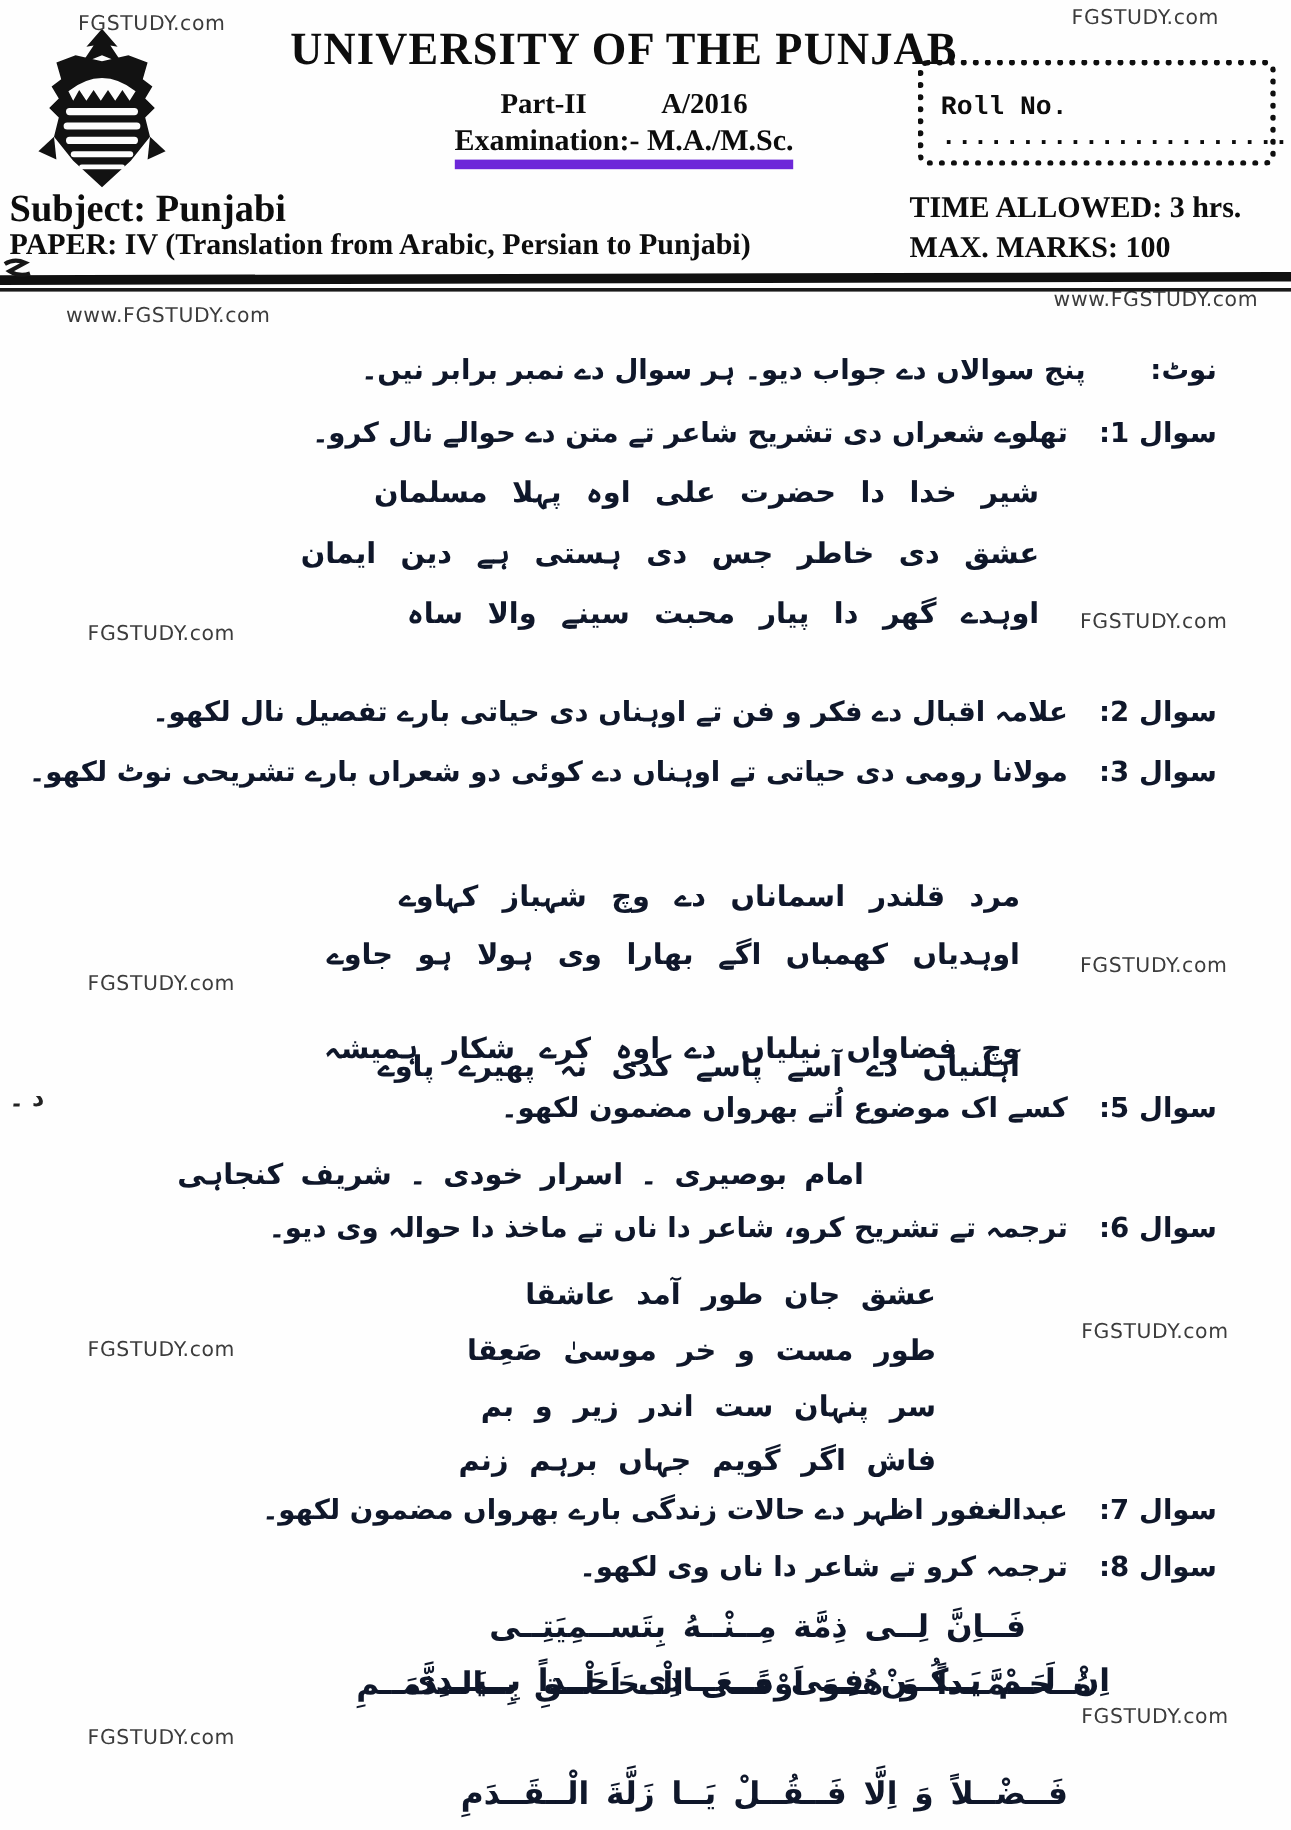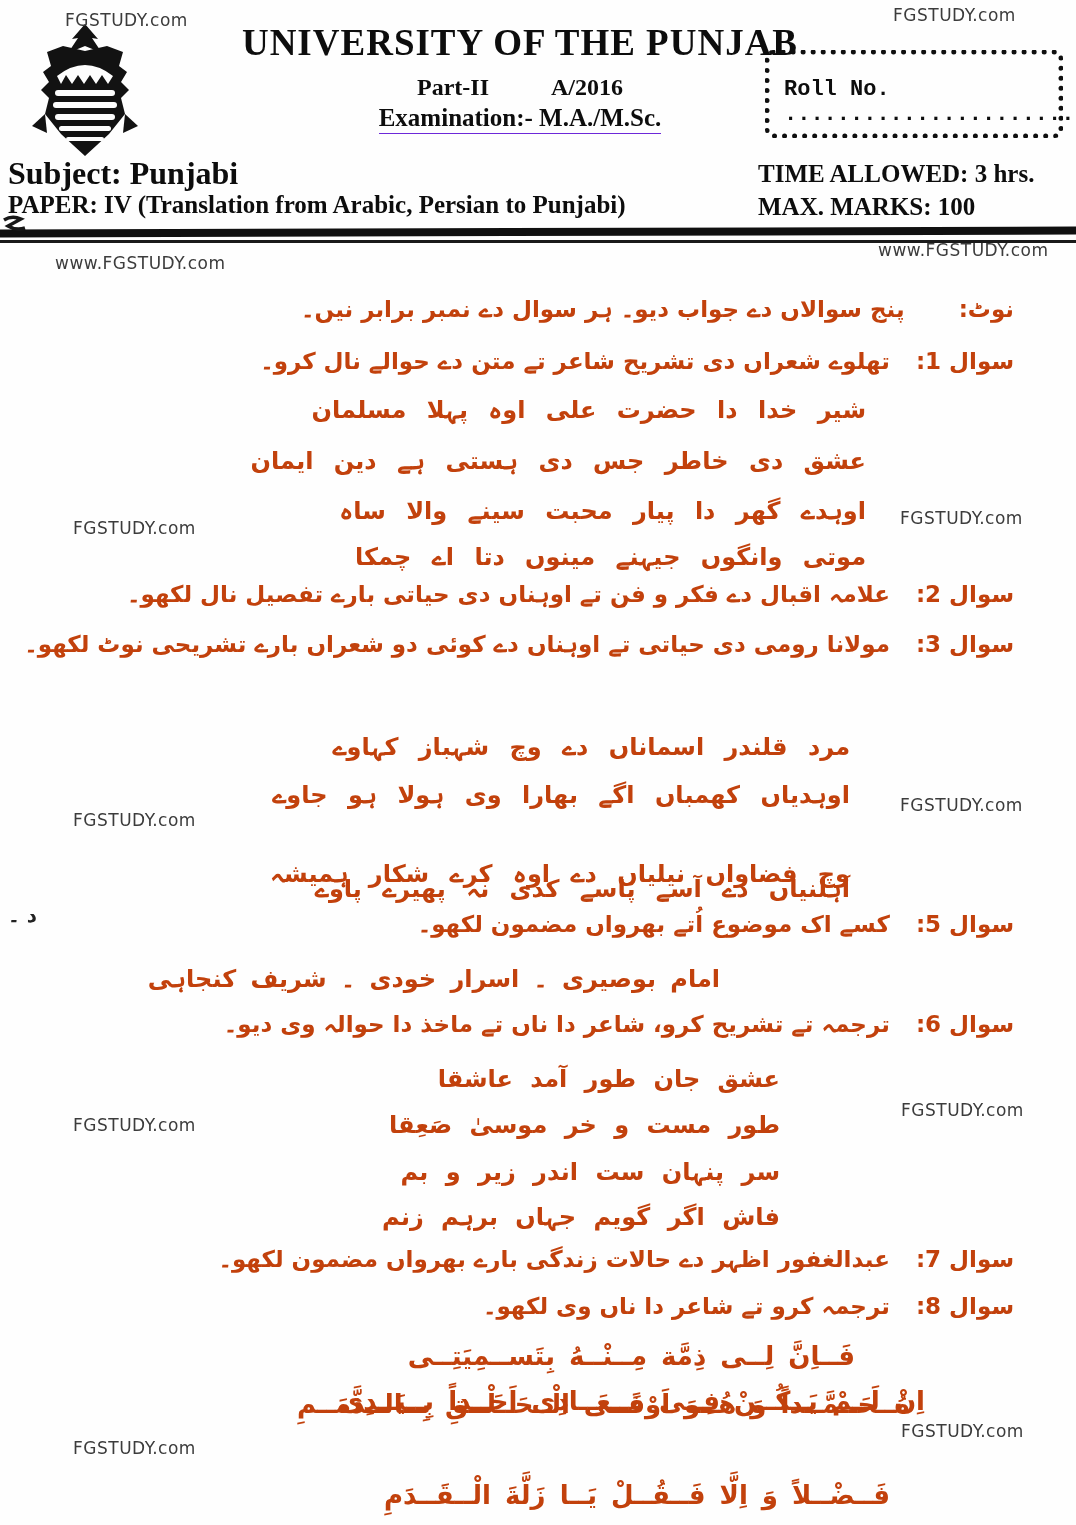--- a/index.html
+++ b/index.html
@@ -11,38 +11,38 @@
       font-size:17px;color:#3c3c3c;white-space:nowrap;letter-spacing:.5px;}
 
   
   .title{position:absolute;left:30px;top:20px;width:980px;text-align:center;
          font-weight:bold;font-size:37px;letter-spacing:1px;transform:scaleY(1.04);}
   .partline{position:absolute;left:30px;top:74px;width:980px;text-align:center;
             font-weight:bold;font-size:24px;}
   .partline .sess{margin-left:62px;}
   .examline{position:absolute;left:30px;top:104px;width:980px;text-align:center;
             font-weight:bold;font-size:25px;}
-  .examline span{border-bottom:1px solid #6d28d9;padding-bottom:2px;}
+  .examline span{border-bottom:8px solid #6d28d9;padding-bottom:2px;}
   .rollbox{position:absolute;left:765px;top:50px;width:288px;height:78px;
            border:5px dotted #0f0f0f;border-radius:8px;font-family:Liberation Mono, monospace;}
   .rollbox .rolltext{position:absolute;left:14px;bottom:6px;font-weight:bold;font-size:22px;}
   .hleft1{position:absolute;left:8px;top:155px;font-weight:bold;font-size:32px;}
   .hleft2{position:absolute;left:8px;top:191px;font-weight:bold;font-size:25px;}
   .hright1{position:absolute;left:758px;top:160px;font-weight:bold;font-size:25px;}
   .hright2{position:absolute;left:758px;top:193px;font-weight:bold;font-size:25px;}
 
   
   .rule-thick{position:absolute;left:0;top:228px;width:1076px;height:8px;background:#101010;
               transform:rotate(-0.15deg);}
   .rule-thin{position:absolute;left:0;top:240px;width:1076px;height:3px;background:#1a1a1a;}
 
   
   .uline{position:absolute;direction:rtl;white-space:nowrap;
          font-family:"DejaVu Sans","Liberation Sans",sans-serif;
-         font-weight:700;font-size:23px;color:#c2410c;line-height:1.45;}
+         font-weight:700;font-size:23px;color:#0f172a;line-height:1.45;}
   .qline{right:62px;}
   .qline .qlabel{margin-inline-end:18px;}
   .qline.notegap .qlabel{margin-inline-end:46px;}
   .verse{font-size:24px;word-spacing:12px;}
   .arabicline{font-size:26px;word-spacing:5px;}
   .topicline{font-size:24px;word-spacing:6px;}
 
   .marginmark{position:absolute;left:8px;top:903px;direction:rtl;
               font-family:"DejaVu Sans",sans-serif;font-weight:700;font-size:20px;color:#222;}
   .strayink{position:absolute;left:1px;top:213px;}
@@ -110,21 +110,20 @@
   </div>
 
   <div class="uline qline" style="top:345px;">
     <span class="qlabel">سوال 1:</span>
     <span>تھلوے شعراں دی تشریح شاعر تے متن دے حوالے نال کرو۔</span>
   </div>
 
   <div class="uline verse" style="top:393px;right:210px;">شیر خدا دا حضرت علی اوہ پہلا مسلمان</div>
   <div class="uline verse" style="top:444px;right:210px;">عشق دی خاطر جس دی ہستی ہے دین ایمان</div>
   <div class="uline verse" style="top:494px;right:210px;">اوہدے گھر دا پیار محبت سینے والا ساہ</div>
-  <div class="uline verse" style="top:540px;right:210px;">موتی وانگوں جیہنے مینوں دتا اے چمکا</div>
 
   <div class="uline qline" style="top:578px;">
     <span class="qlabel">سوال 2:</span>
     <span>علامہ اقبال دے فکر و فن تے اوہناں دی حیاتی بارے تفصیل نال لکھو۔</span>
   </div>
   <div class="uline qline" style="top:628px;">
     <span class="qlabel">سوال 3:</span>
     <span>مولانا رومی دی حیاتی تے اوہناں دے کوئی دو شعراں بارے تشریحی نوٹ لکھو۔</span>
   </div>
 

